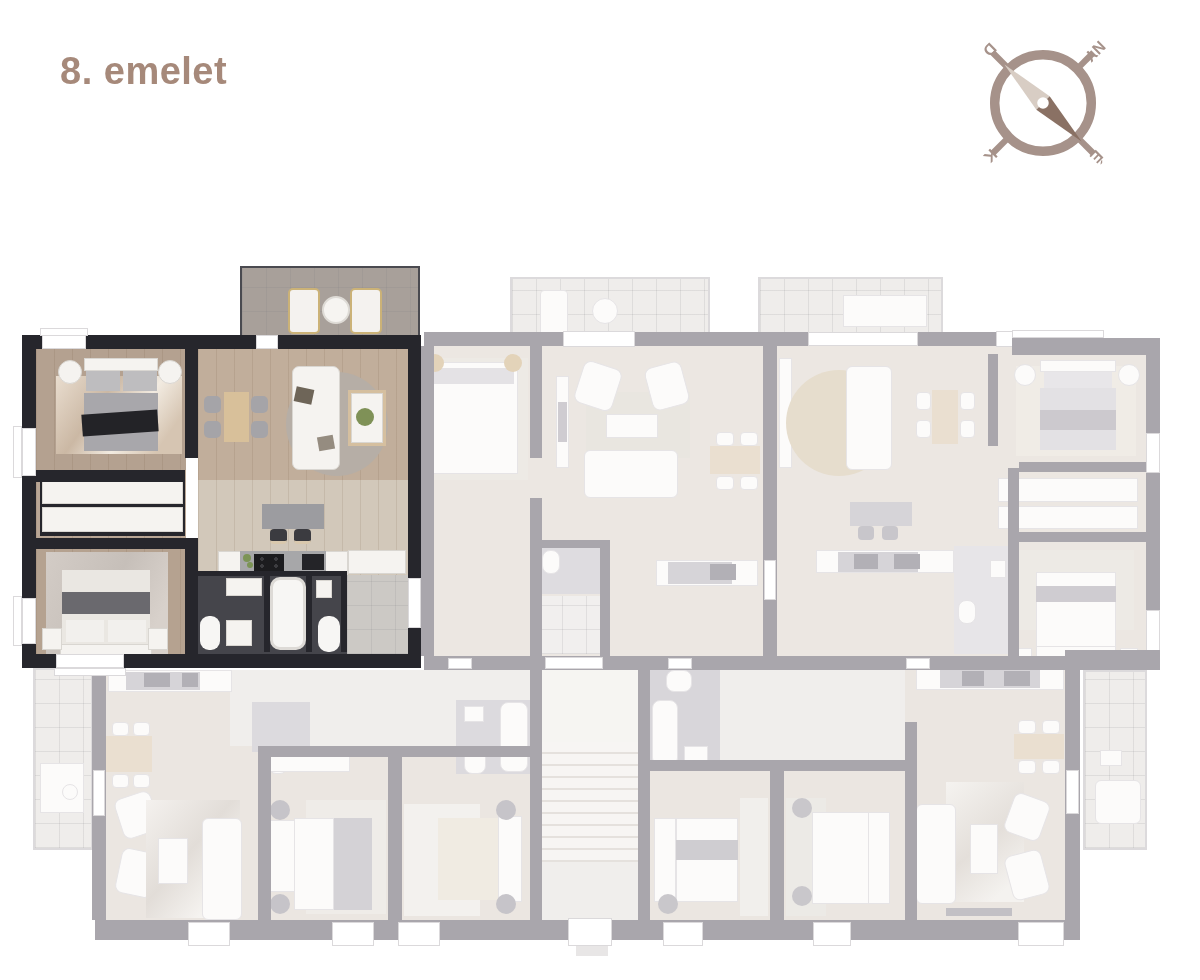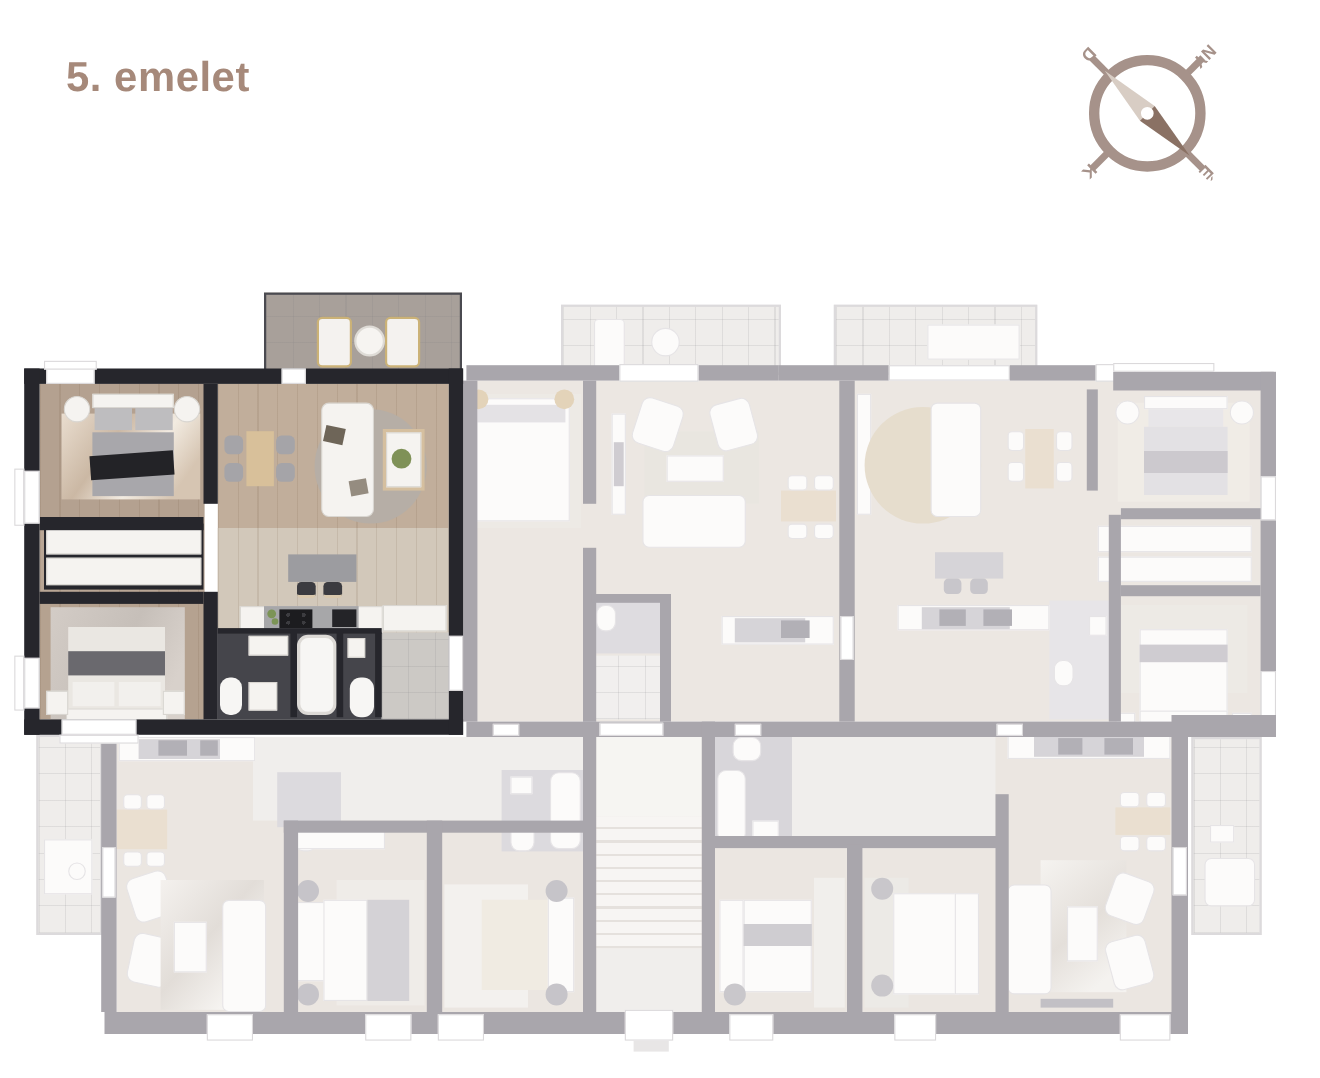--- a/index.html
+++ b/index.html
@@ -27,21 +27,21 @@
   .gy{background:#a5a4a8}
   .circ{border-radius:50%}
   .planks{background-image:repeating-linear-gradient(90deg,rgba(105,78,52,.12) 0 1px,transparent 1px 18px)}
   .tiles{background-image:repeating-linear-gradient(0deg,rgba(120,120,125,.14) 0 1px,transparent 1px 24px),
                          repeating-linear-gradient(90deg,rgba(120,120,125,.14) 0 1px,transparent 1px 24px)}
   .stairs{background:repeating-linear-gradient(180deg,#f7f5f3 0 10px,#e5e1dd 10px 12px)}
 </style>
 </head>
 <body>
 
-<div class="title">5. emelet</div>
+<div class="title">8. emelet</div>
 
 <svg class="compass" viewBox="0 0 160 160">
   <g transform="rotate(135 80 80)">
     <rect x="77" y="12" width="6" height="20" fill="var(--compass-body,#a6928a)"></rect>
     <rect x="77" y="128" width="6" height="20" fill="var(--compass-body,#a6928a)"></rect>
     <rect x="12" y="77" width="20" height="6" fill="var(--compass-body,#a6928a)"></rect>
     <rect x="128" y="77" width="20" height="6" fill="var(--compass-body,#a6928a)"></rect>
     <circle cx="80" cy="80" r="46" fill="none" stroke="var(--compass-body,#a6928a)" stroke-width="9"></circle>
     <polygon points="80,132 71,80 89,80" fill="var(--needle-light,#d8cdc4)"></polygon>
     <polygon points="80,28 71,80 89,80" fill="var(--needle-dark,#8a7164)"></polygon>

